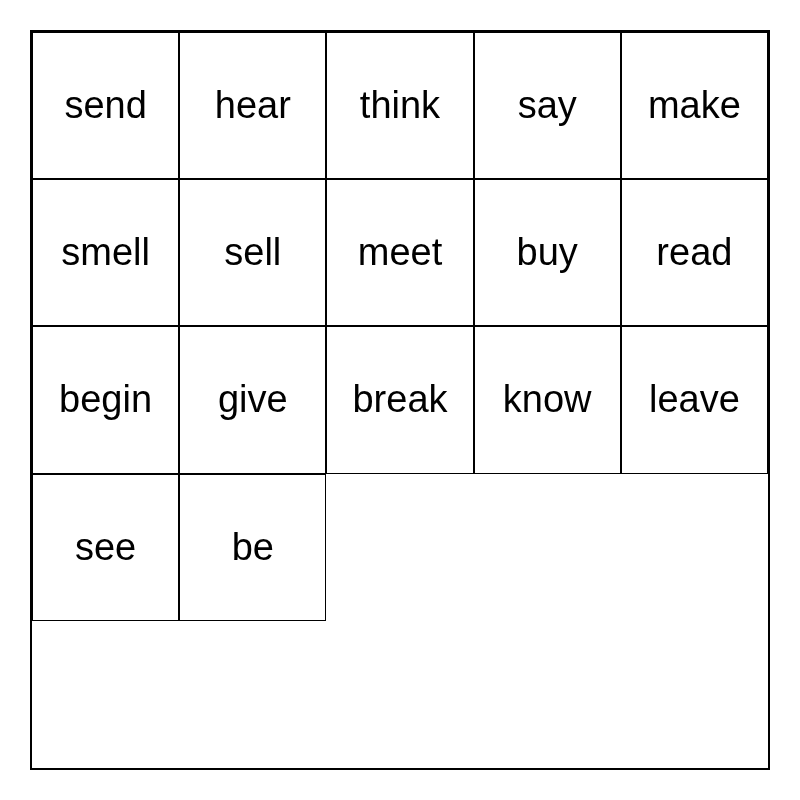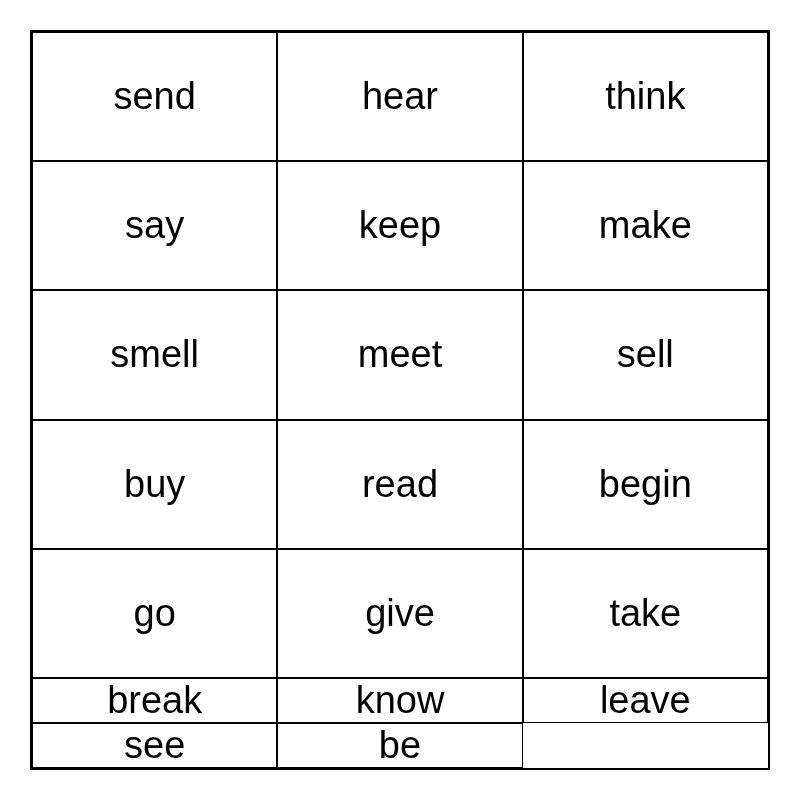--- a/index.html
+++ b/index.html
@@ -14,21 +14,21 @@
       background: #ffffff;
       display: flex;
       align-items: center;
       justify-content: center;
       font-family: Arial, Helvetica, sans-serif;
     }
 
     .grid-container {
       border: 2px solid #000;
       display: grid;
-      grid-template-columns: repeat(3, 1fr);
+      grid-template-columns: repeat(5, 1fr);
       grid-template-rows: repeat(5, 1fr);
       width: 740px;
       height: 740px;
     }
 
     .grid-cell {
       border: 1.5px solid #000;
       display: flex;
       align-items: center;
       justify-content: center;
@@ -39,29 +39,26 @@
     }
   </style>
 </head>
 <body>
 
 <div class="grid-container">
 <div class="grid-cell">send</div>
     <div class="grid-cell">hear</div>
     <div class="grid-cell">think</div>
     <div class="grid-cell">say</div>
-    <div class="grid-cell">keep</div>
     <div class="grid-cell">make</div>
     <div class="grid-cell">smell</div>
+    <div class="grid-cell">sell</div>
     <div class="grid-cell">meet</div>
-    <div class="grid-cell">sell</div>
     <div class="grid-cell">buy</div>
     <div class="grid-cell">read</div>
     <div class="grid-cell">begin</div>
-    <div class="grid-cell">go</div>
     <div class="grid-cell">give</div>
-    <div class="grid-cell">take</div>
     <div class="grid-cell">break</div>
     <div class="grid-cell">know</div>
     <div class="grid-cell">leave</div>
     <div class="grid-cell">see</div>
     <div class="grid-cell">be</div>
   </div>
 
 </body></html>

